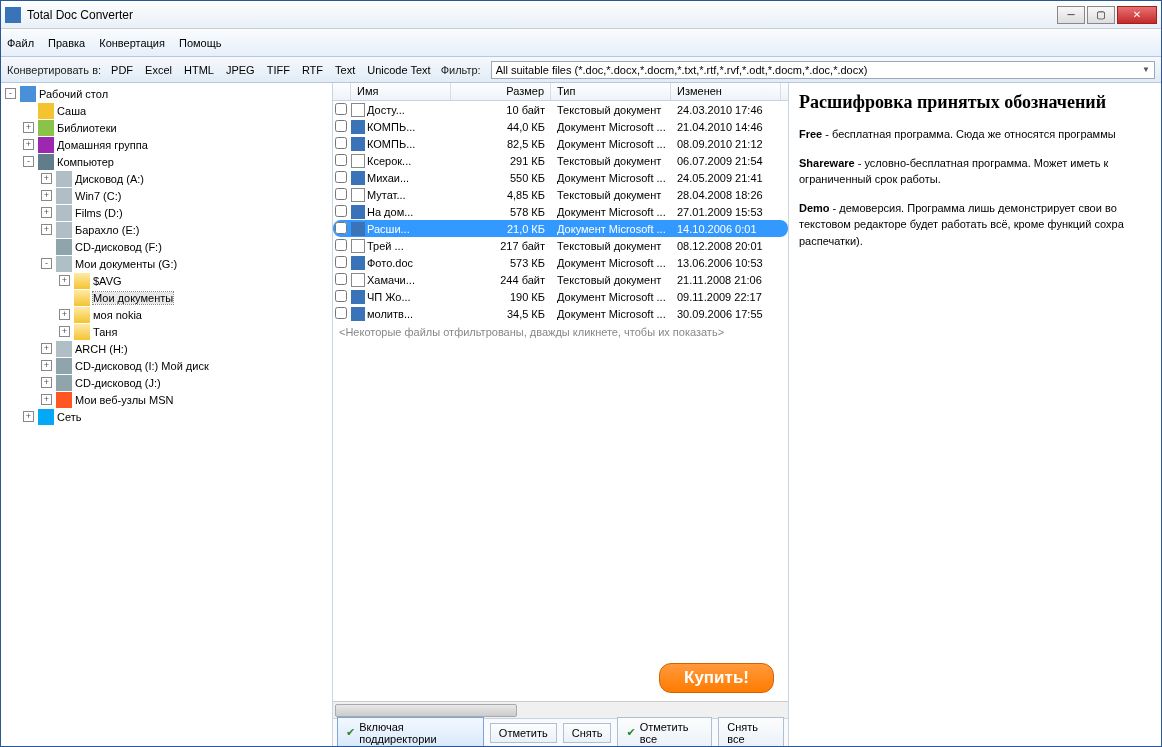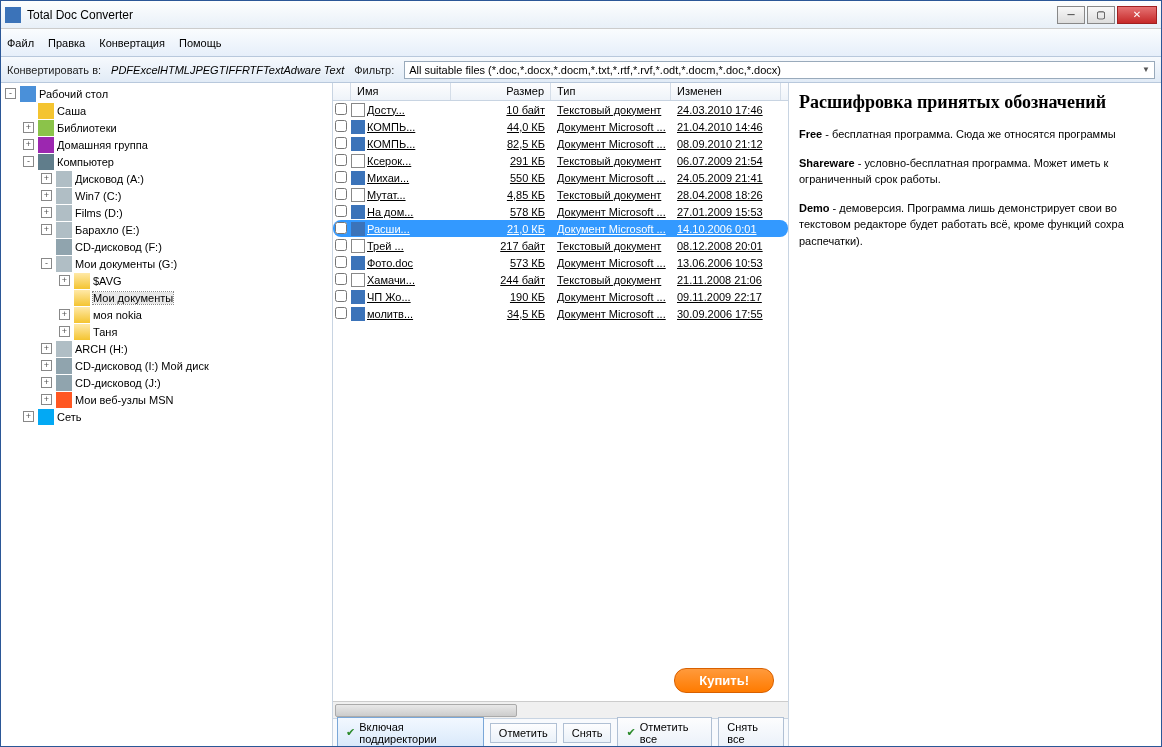--- a/index.html
+++ b/index.html
@@ -26,28 +26,28 @@
 .tree-row.sel .lbl { background:#e8e8e8; outline:1px dotted #888; }
 .filelist { flex: 1; display: flex; flex-direction: column; border-right: 1px solid #c8d4e2; min-width:0;}
 .fl-header { display: flex; height: 18px; background: linear-gradient(#fdfdfe,#eef3f9); border-bottom: 1px solid #c8d4e2; }
 .fl-header div { border-right: 1px solid #d4dde8; padding: 2px 6px; }
 .col-chk { width: 18px; }
 .col-name { width: 100px; }
 .col-size { width: 100px; text-align: right; }
 .col-type { width: 120px; }
 .col-mod { width: 110px; }
 .fl-body { flex: 1; overflow: hidden; position:relative;}
-.fl-row { display: flex; height: 17px; align-items: center; cursor:pointer;text-decoration:underline;}
+.fl-row { display: flex; height: 17px; align-items: center; cursor:pointer;}
 .fl-row.sel { background: #3399ff; color: #fff; border-radius: 8px; }
 .fl-row .col-chk input { margin-left: 2px; }
 .fl-row .col-name { display:flex; align-items:center; gap:2px; overflow:hidden;}
 .fl-row .col-size { text-align:right; padding-right:6px;}
 .fl-row .col-type, .fl-row .col-mod { padding-left:6px; overflow:hidden; text-overflow:ellipsis; white-space:nowrap;}
 .fl-filter-msg { color:#888; padding:4px 6px; font-style:normal;}
-.buy-btn { position:absolute; bottom:8px; right:14px; background: linear-gradient(#ff9a3c,#ff7b00); color:#fff; border:1px solid #d86000; border-radius:12px; padding:4px 24px; font-weight:bold; font-size:13px; cursor:pointer;}
+.buy-btn { position:absolute; bottom:8px; right:14px; background: linear-gradient(#ff9a3c,#ff7b00); color:#fff; border:1px solid #d86000; border-radius:12px; padding:4px 24px; font-weight:bold; font-size:17px; cursor:pointer;}
 .fl-scroll { height:17px; background:#f0f0f0; border-top:1px solid #ccc; display:flex; align-items:center;}
 .fl-scroll .thumb{ width:40%; height:13px; background:linear-gradient(#e8e8e8,#ccc); border:1px solid #aaa; margin-left:2px; border-radius:2px;}
 .bottombar { height: 28px; display: flex; align-items: center; gap: 6px; padding: 0 4px; border-top: 1px solid #c8d4e2; background:#f8fafd;}
 .bottombar .btn { border:1px solid #b0c0d4; background:linear-gradient(#fdfdfe,#eaf1f9); padding:3px 8px; cursor:pointer; display:flex; align-items:center; gap:4px;}
 .bottombar .btn.active { border-color:#7aa7d8; background:linear-gradient(#f2f8ff,#d8e8fa);}
 .preview { width: 372px; padding: 6px 10px; overflow:hidden; background:#fff; font-family: Verdana, sans-serif; font-size:12px; line-height:1.5;}
 .preview h2 { font-size: 18px; font-weight:bold; margin-bottom:10px; font-family:"Times New Roman",serif;}
 .preview p { margin-bottom:12px; }
 .ico-desktop{background:#4a90d9;}
 .ico-folder{background:linear-gradient(#ffe9a8,#f4c430);}
@@ -80,29 +80,29 @@
 
   <div class="menubar" id="menubar">
       <span>Файл</span>
       <span>Правка</span>
       <span>Конвертация</span>
       <span>Помощь</span>
     </div>
 
   <div class="toolbar">
     <span class="lbl">Конвертировать в:</span>
-    <span id="formats" style="display:flex;font-style:italic;">
+    <span id="formats" style="display:flex;gap:12px;">
         <span class="fmt">PDF</span>
         <span class="fmt">Excel</span>
         <span class="fmt">HTML</span>
         <span class="fmt">JPEG</span>
         <span class="fmt">TIFF</span>
         <span class="fmt">RTF</span>
         <span class="fmt">Text</span>
-        <span class="fmt">Adware Text</span>
+        <span class="fmt">Unicode Text</span>
       </span>
     <span class="lbl">Фильтр:</span>
     <div class="filter-input">
       <span>All suitable files (*.doc,*.docx,*.docm,*.txt,*.rtf,*.rvf,*.odt,*.docm,*.doc,*.docx)</span>
       <span class="tri">▼</span>
     </div>
   </div>
 
   <div class="main">
     <div class="tree" id="tree">
@@ -340,20 +340,21 @@
           <div class="fl-row">
             <div class="col-chk"><input type="checkbox" class="chk" style=""></div>
             <div class="col-name">
               <span class="ico ico-word" style="width:14px;height:14px;"></span>
               <span>молитв...</span>
             </div>
             <div class="col-size">34,5 КБ</div>
             <div class="col-type">Документ Microsoft ...</div>
             <div class="col-mod">30.09.2006 17:55</div>
           </div>
+          <div class="fl-filter-msg">&lt;Некоторые файлы отфильтрованы, дважды кликнете, чтобы их показать&gt;</div>
           <div class="buy-btn">Купить!</div>
       </div>
       <div class="fl-scroll">
           <div class="thumb"></div>
         </div>
       <div class="bottombar">
         <div class="btn active">
             <span style="color:#2a8a2a;">✔</span>
             <span>Включая поддиректории</span>
           </div>

